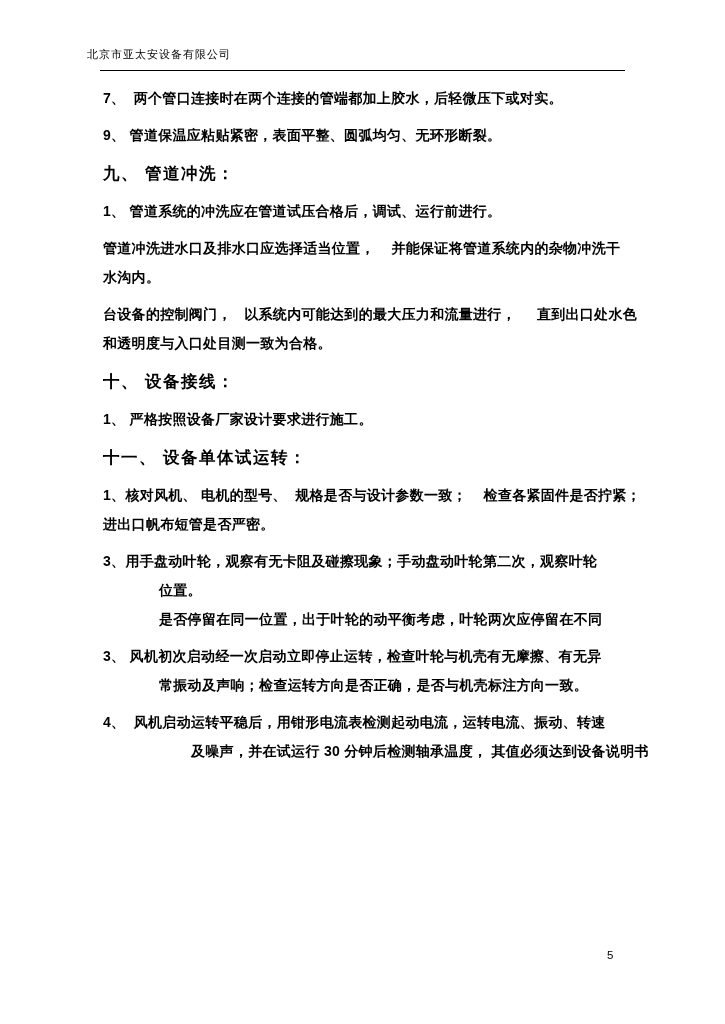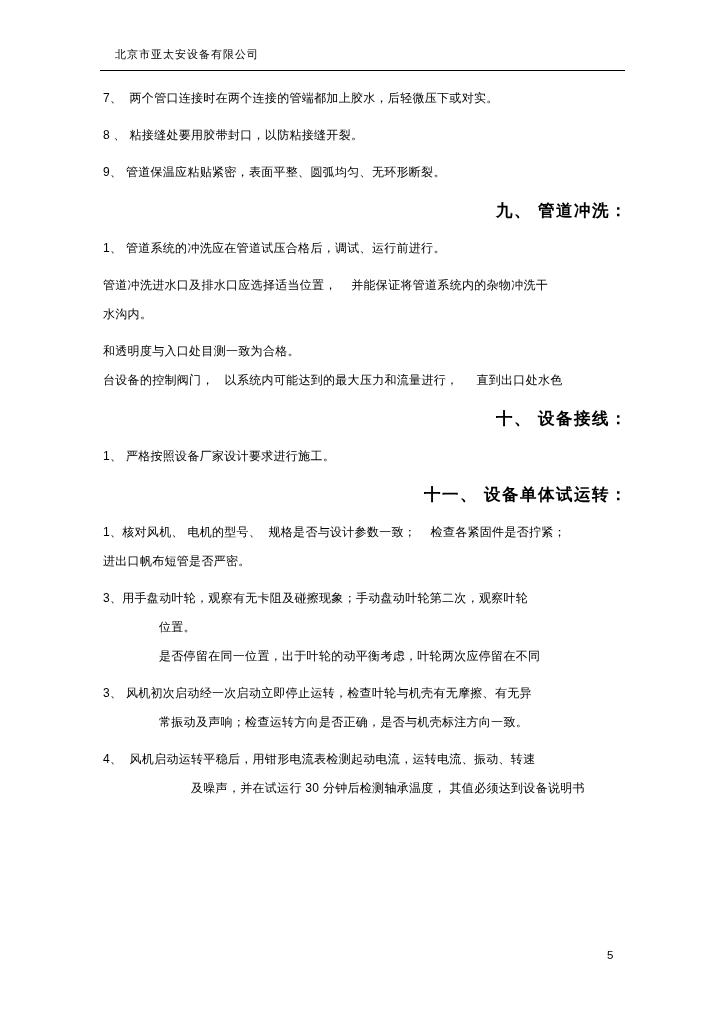--- a/index.html
+++ b/index.html
@@ -8,21 +8,21 @@
     width: 725px;
     height: 1024px;
     background: #ffffff;
     color: #000000;
     font-family: "Liberation Sans", "DejaVu Sans", sans-serif;
     overflow: hidden;
   }
   .header {
     position: absolute;
     top: 44px;
-    left: 115px;
+    left: 87px;
     width: 524px;
   }
   .company-name {
     font-size: 11px;
     letter-spacing: 1px;
     line-height: 14px;
     white-space: pre;
   }
   .header-rule {
     position: absolute;
@@ -34,26 +34,27 @@
   }
   .content {
     position: absolute;
     top: 84px;
     left: 103px;
     width: 525px;
   }
   .para { margin: 0 0 8px 0; }
   .para .line {
     display: block;
-    font-size: 12px;
+    font-size: 14px;
     line-height: 29px;
     white-space: pre;
     letter-spacing: 0.3px;
+    font-weight: bold;
   }
-  .heading { margin: 2px 0 8px 0; text-align: right; }
+  .heading { margin: 2px 0 8px 0; }
   .heading .line {
     font-size: 16.5px;
     font-weight: bold;
     line-height: 31px;
     letter-spacing: 1.5px;
   }
   .ind-1 { padding-left: 56px; }
   .ind-2 { padding-left: 88px; }
   .footer-page-number {
     position: absolute;
@@ -72,44 +73,41 @@
     <span class="company-name">北京市亚太安设备有限公司</span>
   </div>
   <div class="header-rule"></div>
 
   <div class="content">
 
     <p class="para">
       <span class="line">7、  两个管口连接时在两个连接的管端都加上胶水，后轻微压下或对实。</span>
     </p>
 
-    <p class="para">
-      <span class="line">8 、 粘接缝处要用胶带封口，以防粘接缝开裂。</span>
-    </p>
 
     <p class="para">
       <span class="line">9、 管道保温应粘贴紧密，表面平整、圆弧均匀、无环形断裂。</span>
     </p>
 
     <p class="heading">
       <span class="line">九、 管道冲洗：</span>
     </p>
 
     <p class="para">
       <span class="line">1、 管道系统的冲洗应在管道试压合格后，调试、运行前进行。</span>
     </p>
 
     <p class="para">
       <span class="line">管道冲洗进水口及排水口应选择适当位置，    并能保证将管道系统内的杂物冲洗干</span>
       <span class="line">水沟内。</span>
     </p>
 
     <p class="para">
+      <span class="line">台设备的控制阀门，   以系统内可能达到的最大压力和流量进行，     直到出口处水色</span>
       <span class="line">和透明度与入口处目测一致为合格。</span>
-      <span class="line">台设备的控制阀门，   以系统内可能达到的最大压力和流量进行，     直到出口处水色</span>
     </p>
 
     <p class="heading">
       <span class="line">十、 设备接线：</span>
     </p>
 
     <p class="para">
       <span class="line">1、 严格按照设备厂家设计要求进行施工。</span>
     </p>
 

